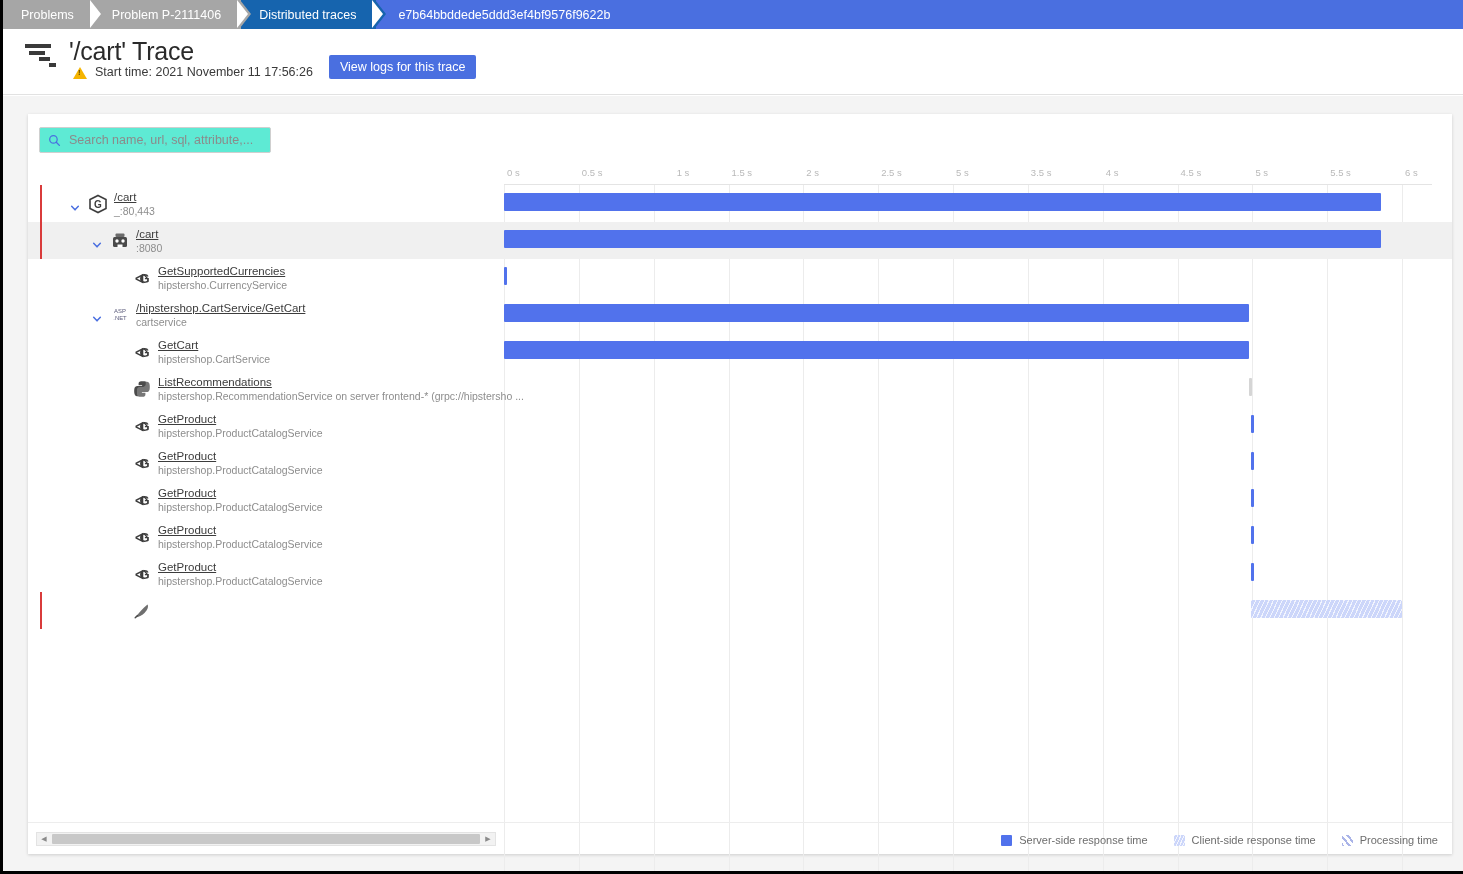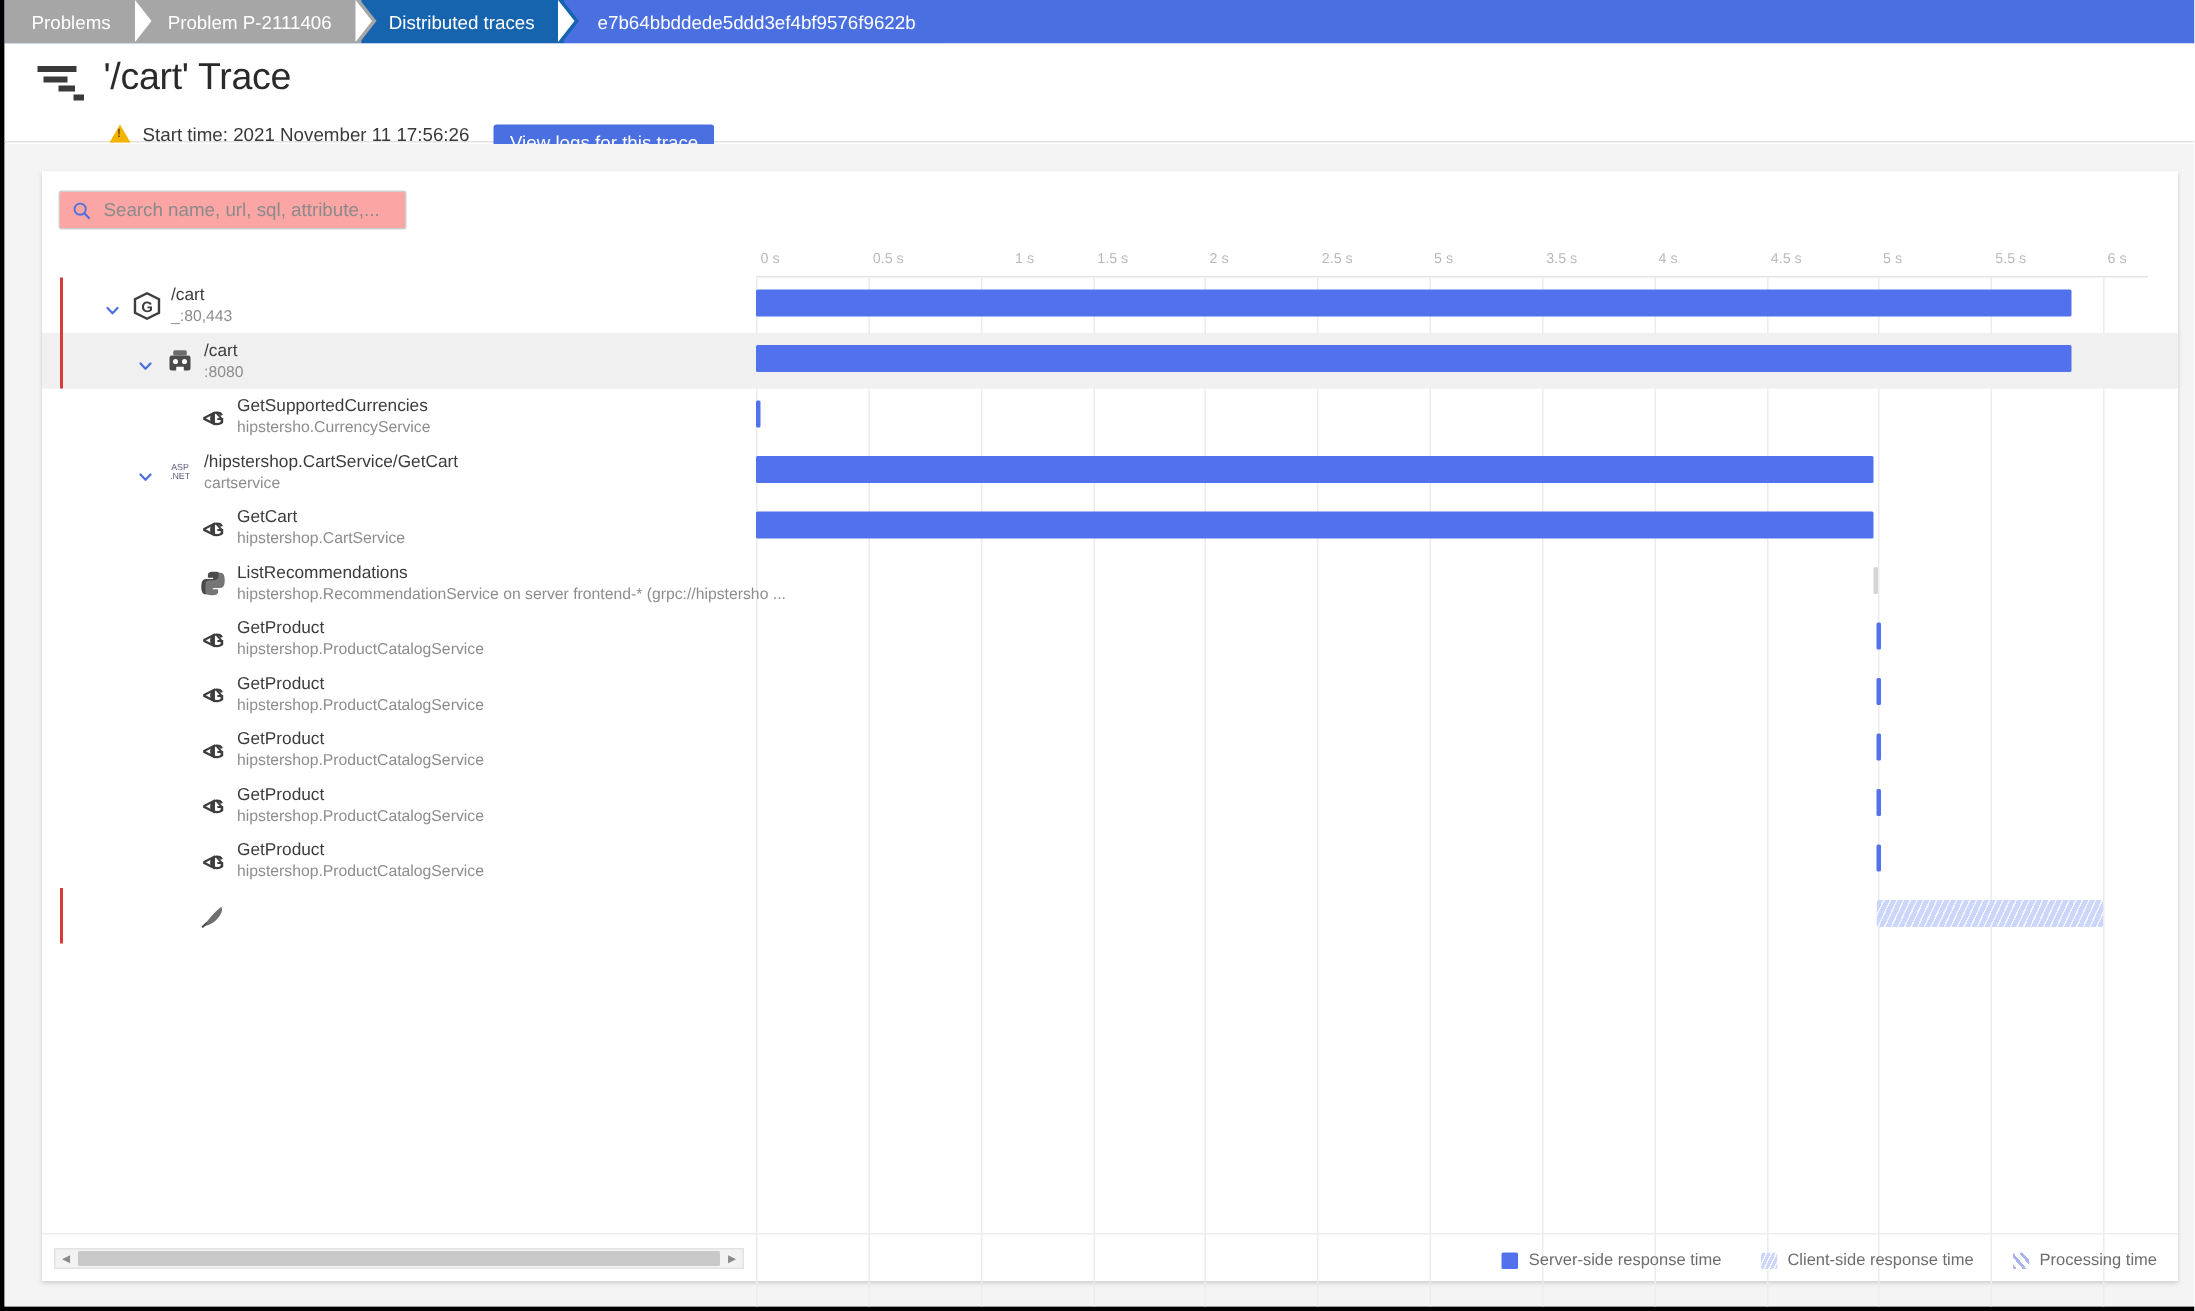--- a/index.html
+++ b/index.html
@@ -76,22 +76,22 @@
   .trace-icon i:nth-child(2) { left: 4px; top: 10px; width: 16px; }
   .trace-icon i:nth-child(3) { left: 14px; top: 16px; width: 11px; }
   .trace-icon i:nth-child(4) { left: 24px; top: 22px; width: 7px; }
 
   .page-title {
     position: absolute; left: 66px; top: 8px;
     font-size: 25px; color: #2a2a2a; font-weight: normal;
     letter-spacing: -0.2px;
   }
   .subline {
-    position: absolute; left: 70px; top: 54px;
-    display: flex; align-items: flex-start; gap: 8px;
+    position: absolute; left: 70px; top: 26px;
+    display: flex; align-items: flex-end; gap: 8px;
   }
   .warn-icon {
     width: 0; height: 0;
     border-left: 7px solid transparent;
     border-right: 7px solid transparent;
     border-bottom: 12px solid #f5b400;
     position: relative;
   }
   .warn-icon::after {
     content: "!"; position: absolute; left: -2px; top: 2px;
@@ -117,21 +117,21 @@
     width: 1424px; height: 740px;
     background: #ffffff;
     box-shadow: 0 1px 3px rgba(0,0,0,0.16);
   }
 
   
   .search-wrap {
     position: absolute; left: 11px; top: 13px;
     width: 232px; height: 26px;
     border: 1px solid #cfcfcf; border-radius: 2px;
-    background: #fca5a5;
+    background: #5eead4;
     display: flex; align-items: center;
   }
   .search-icon {
     margin-left: 8px; width: 13px; height: 13px;
     flex: 0 0 auto;
   }
   .search-input {
     border: none; outline: none; background: transparent;
     font-family: inherit; font-size: 12.5px; color: #555;
     margin-left: 6px; width: 195px;
@@ -179,20 +179,21 @@
     width: 10px; height: 10px;
   }
   .node-icon {
     position: absolute; top: 9px;
     width: 20px; height: 20px;
   }
   .labels { position: absolute; top: 5px; }
   .lbl-main {
     font-size: 11.5px; color: #3c3c3c; line-height: 14px;
     white-space: nowrap;
+    text-decoration: underline;
   }
   .lbl-sub {
     font-size: 10.5px; color: #8d8d8d; line-height: 14px;
     white-space: nowrap;
   }
   .bar {
     position: absolute; top: 8px; height: 18px;
     border-radius: 1px;
   }
   .bar.server { background: #5172ec; }

